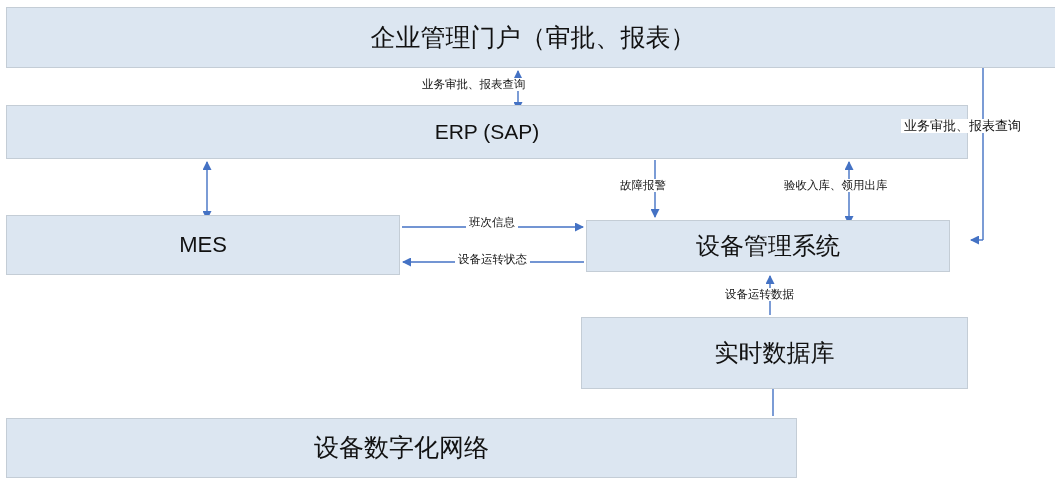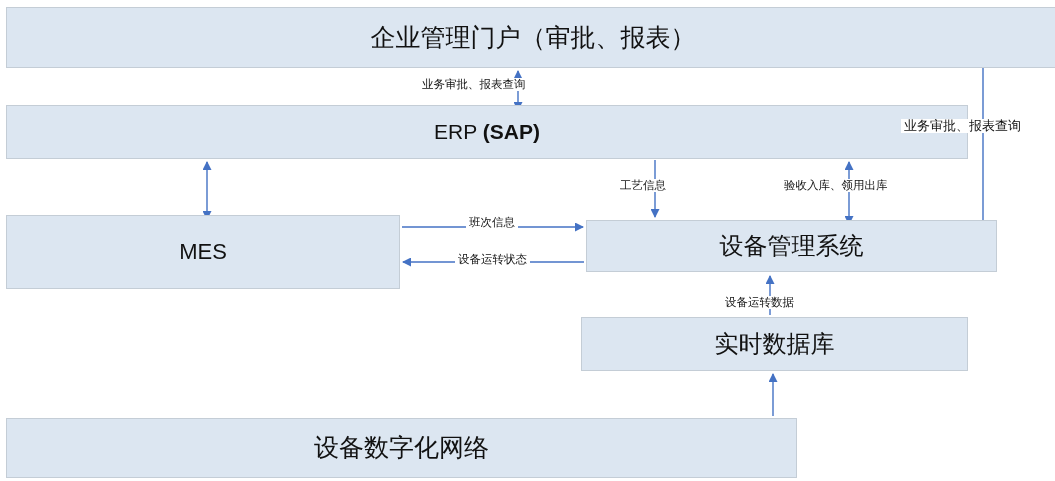--- a/index.html
+++ b/index.html
@@ -28,26 +28,26 @@
     justify-content: center;
     color: #111111;
     text-align: center;
     line-height: 1.25;
     z-index: 2;
   }
   .node-label { pointer-events: none; white-space: nowrap; }
 
   .node-portal  { left: 6px;   top: 7px;   width: 1054px; height: 61px;  font-size: 25px; }
   .node-erp     { left: 6px;   top: 105px; width: 962px; height: 54px;  font-size: 21px; }
-  .node-mes     { left: 6px;   top: 215px; width: 394px; height: 74px;  font-size: 22px; }
-  .node-eqm     { left: 586px; top: 220px; width: 411px; height: 52px;  font-size: 24px; }
-  .node-rtdb    { left: 581px; top: 317px; width: 387px; height: 54px;  font-size: 24px; justify-content: center; }
+  .node-mes     { left: 6px;   top: 215px; width: 394px; height: 60px;  font-size: 22px; }
+  .node-eqm     { left: 586px; top: 220px; width: 364px; height: 52px;  font-size: 24px; }
+  .node-rtdb    { left: 581px; top: 317px; width: 387px; height: 72px;  font-size: 24px; justify-content: center; }
   .node-network { left: 6px;   top: 418px; width: 791px; height: 60px;  font-size: 25px; }
 
-  .node-erp .node-label b { font-weight: bold; margin-top: 20px; }
+  .node-erp .node-label b { font-weight: normal; margin-top: 20px; }
 
   
   #wires {
     position: absolute;
     left: 0; top: 0;
     width: 1055px; height: 481px;
     z-index: 1;
     overflow: visible;
   }
 
@@ -60,21 +60,21 @@
     white-space: nowrap;
     background: #ffffff;
     padding: 0 3px;
     line-height: 1.1;
   }
   .lbl-portal-erp { left: 419px; top: 78px; }
   .lbl-base-info  { left: 617px; top: 179px; }
   .lbl-inout      { left: 781px; top: 179px; }
   .lbl-shift      { left: 466px; top: 216px; }
   .lbl-runstate   { left: 455px; top: 253px; }
-  .lbl-rundata    { left: 722px; top: 296px; text-align: center; }
+  .lbl-rundata    { left: 722px; top: 288px; text-align: center; }
   .lbl-collect    { left: 597px; top: 394px; }
   .lbl-side-route {
     left: 901px; top: 119px;
     background: #ffffff;
     font-size: 13px;
   }
 </style>
 </head>
 <body>
 
@@ -138,21 +138,21 @@
   <div class="node node-rtdb">
     <span class="node-label">实时数据库</span>
   </div>
 
   <div class="node node-network">
     <span class="node-label">设备数字化网络</span>
   </div>
 
   <div class="edge-label lbl-portal-erp">业务审批、报表查询</div>
 
-  <div class="edge-label lbl-base-info">工艺信息</div>
+  <div class="edge-label lbl-base-info">故障报警</div>
 
   <div class="edge-label lbl-inout">验收入库、领用出库</div>
 
   <div class="edge-label lbl-shift">班次信息</div>
 
   <div class="edge-label lbl-runstate">设备运转状态</div>
 
   <div class="edge-label lbl-rundata">设备运转数据</div>
 
 

